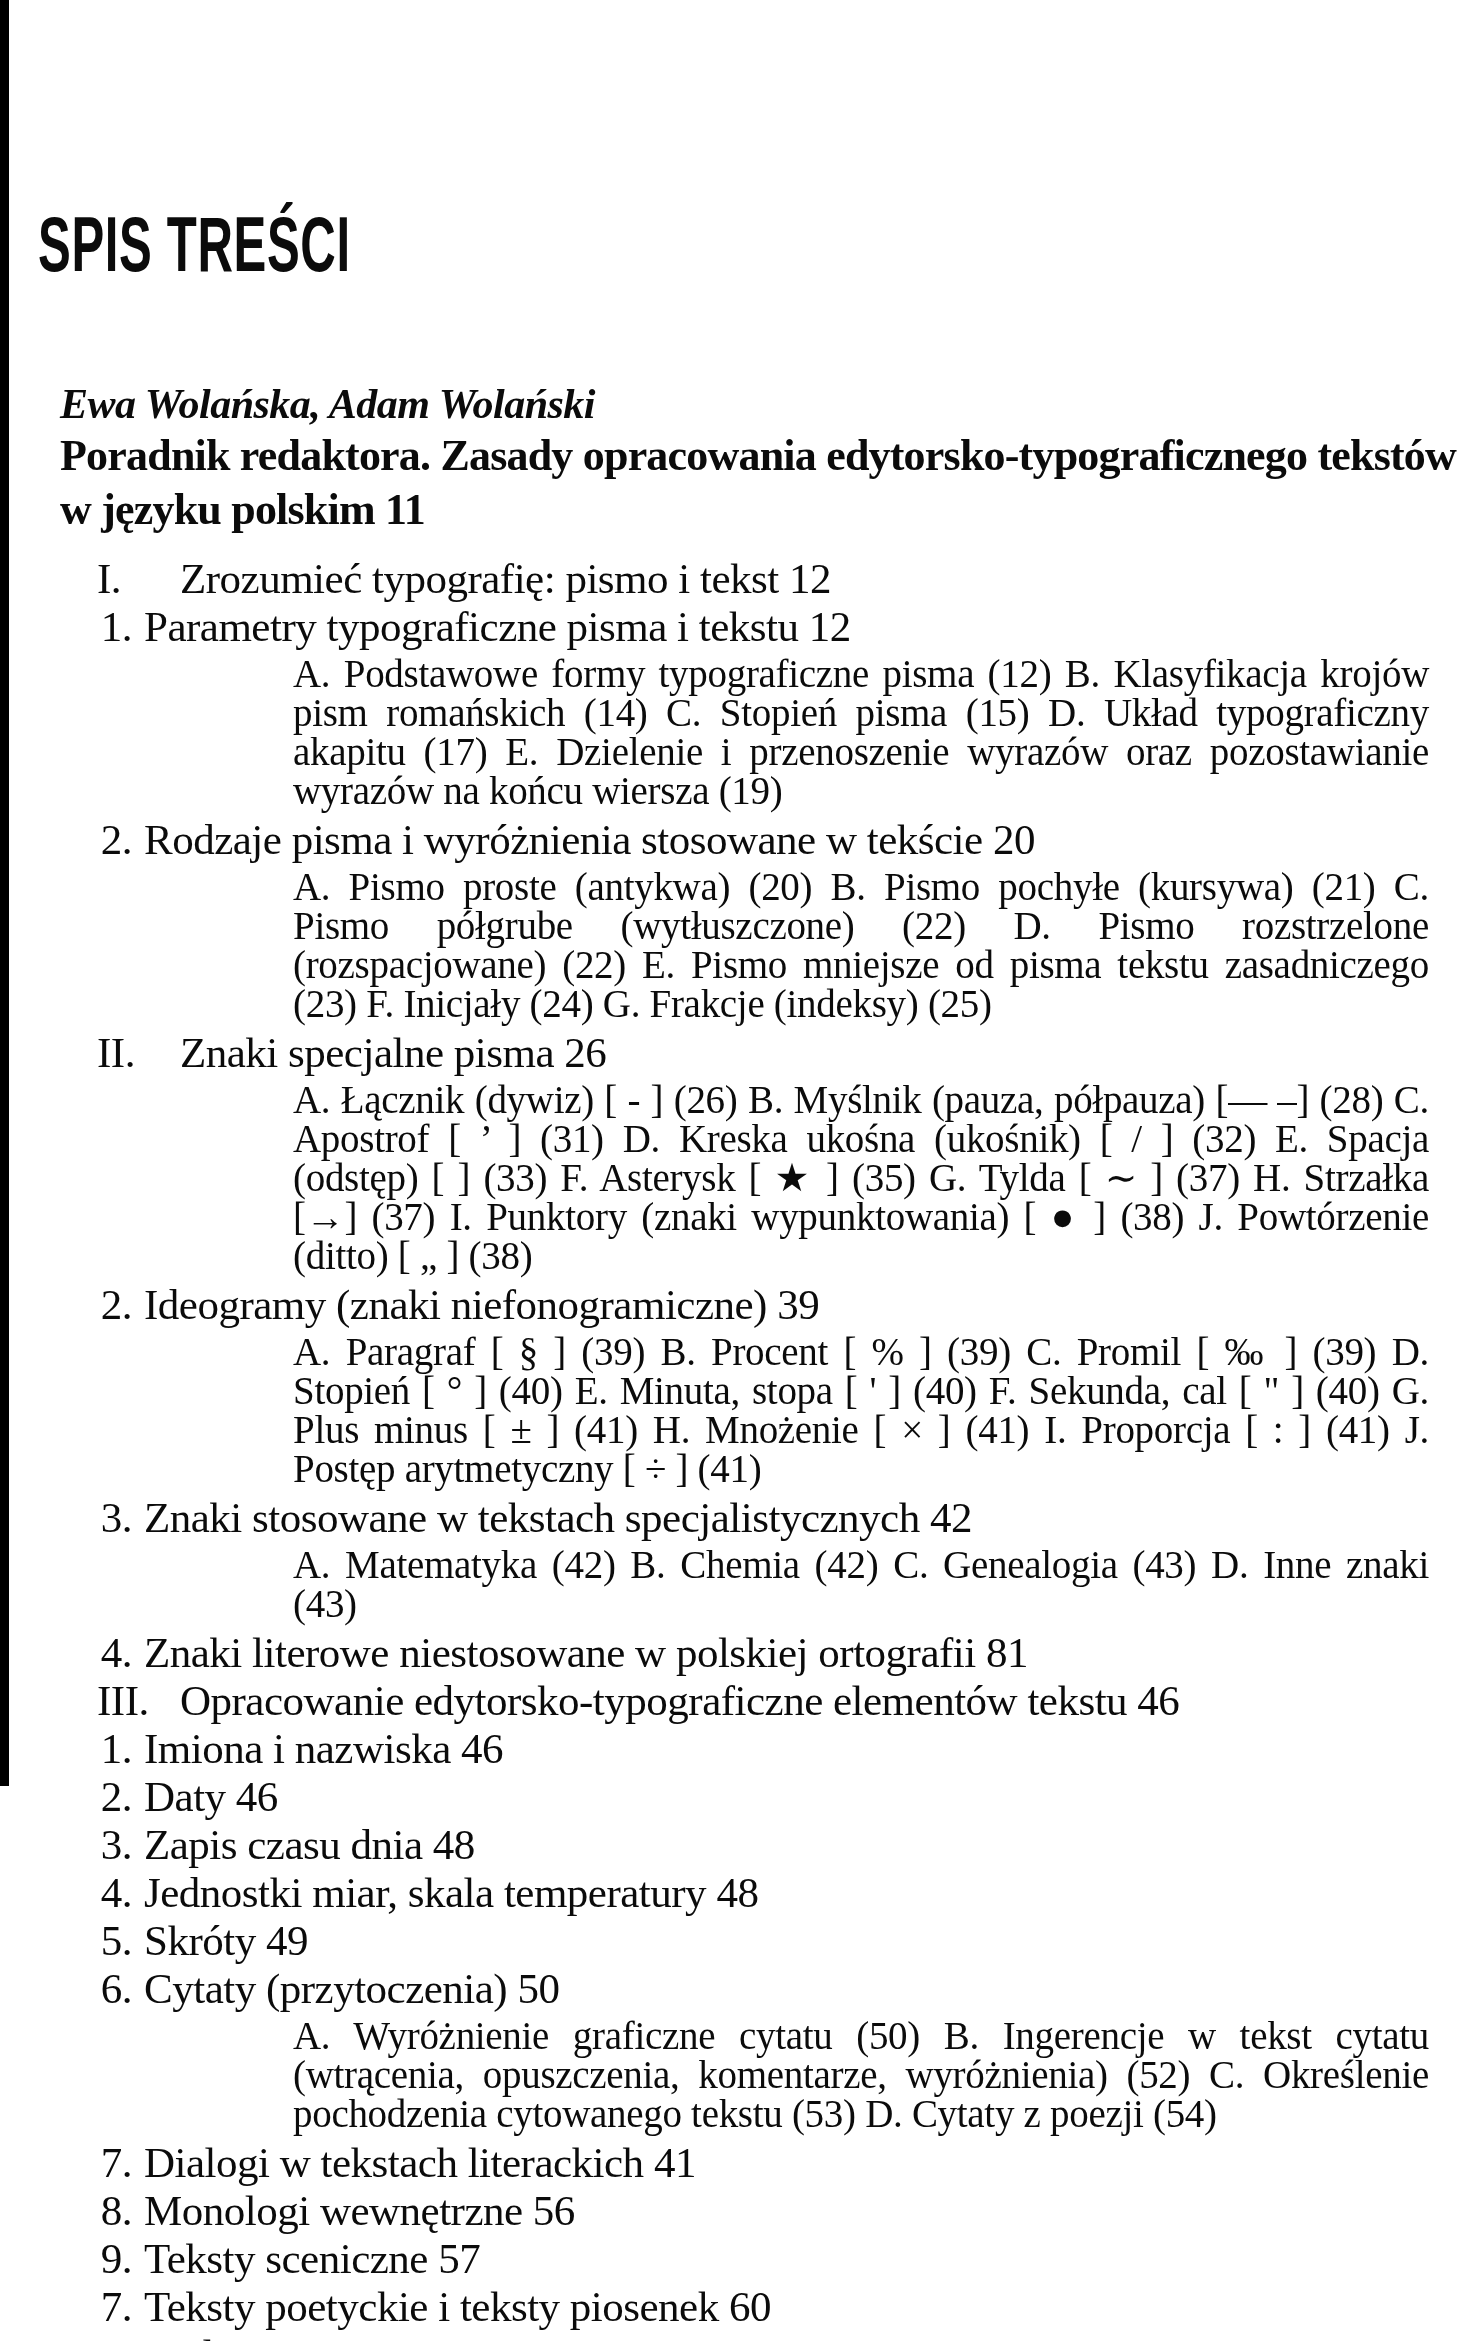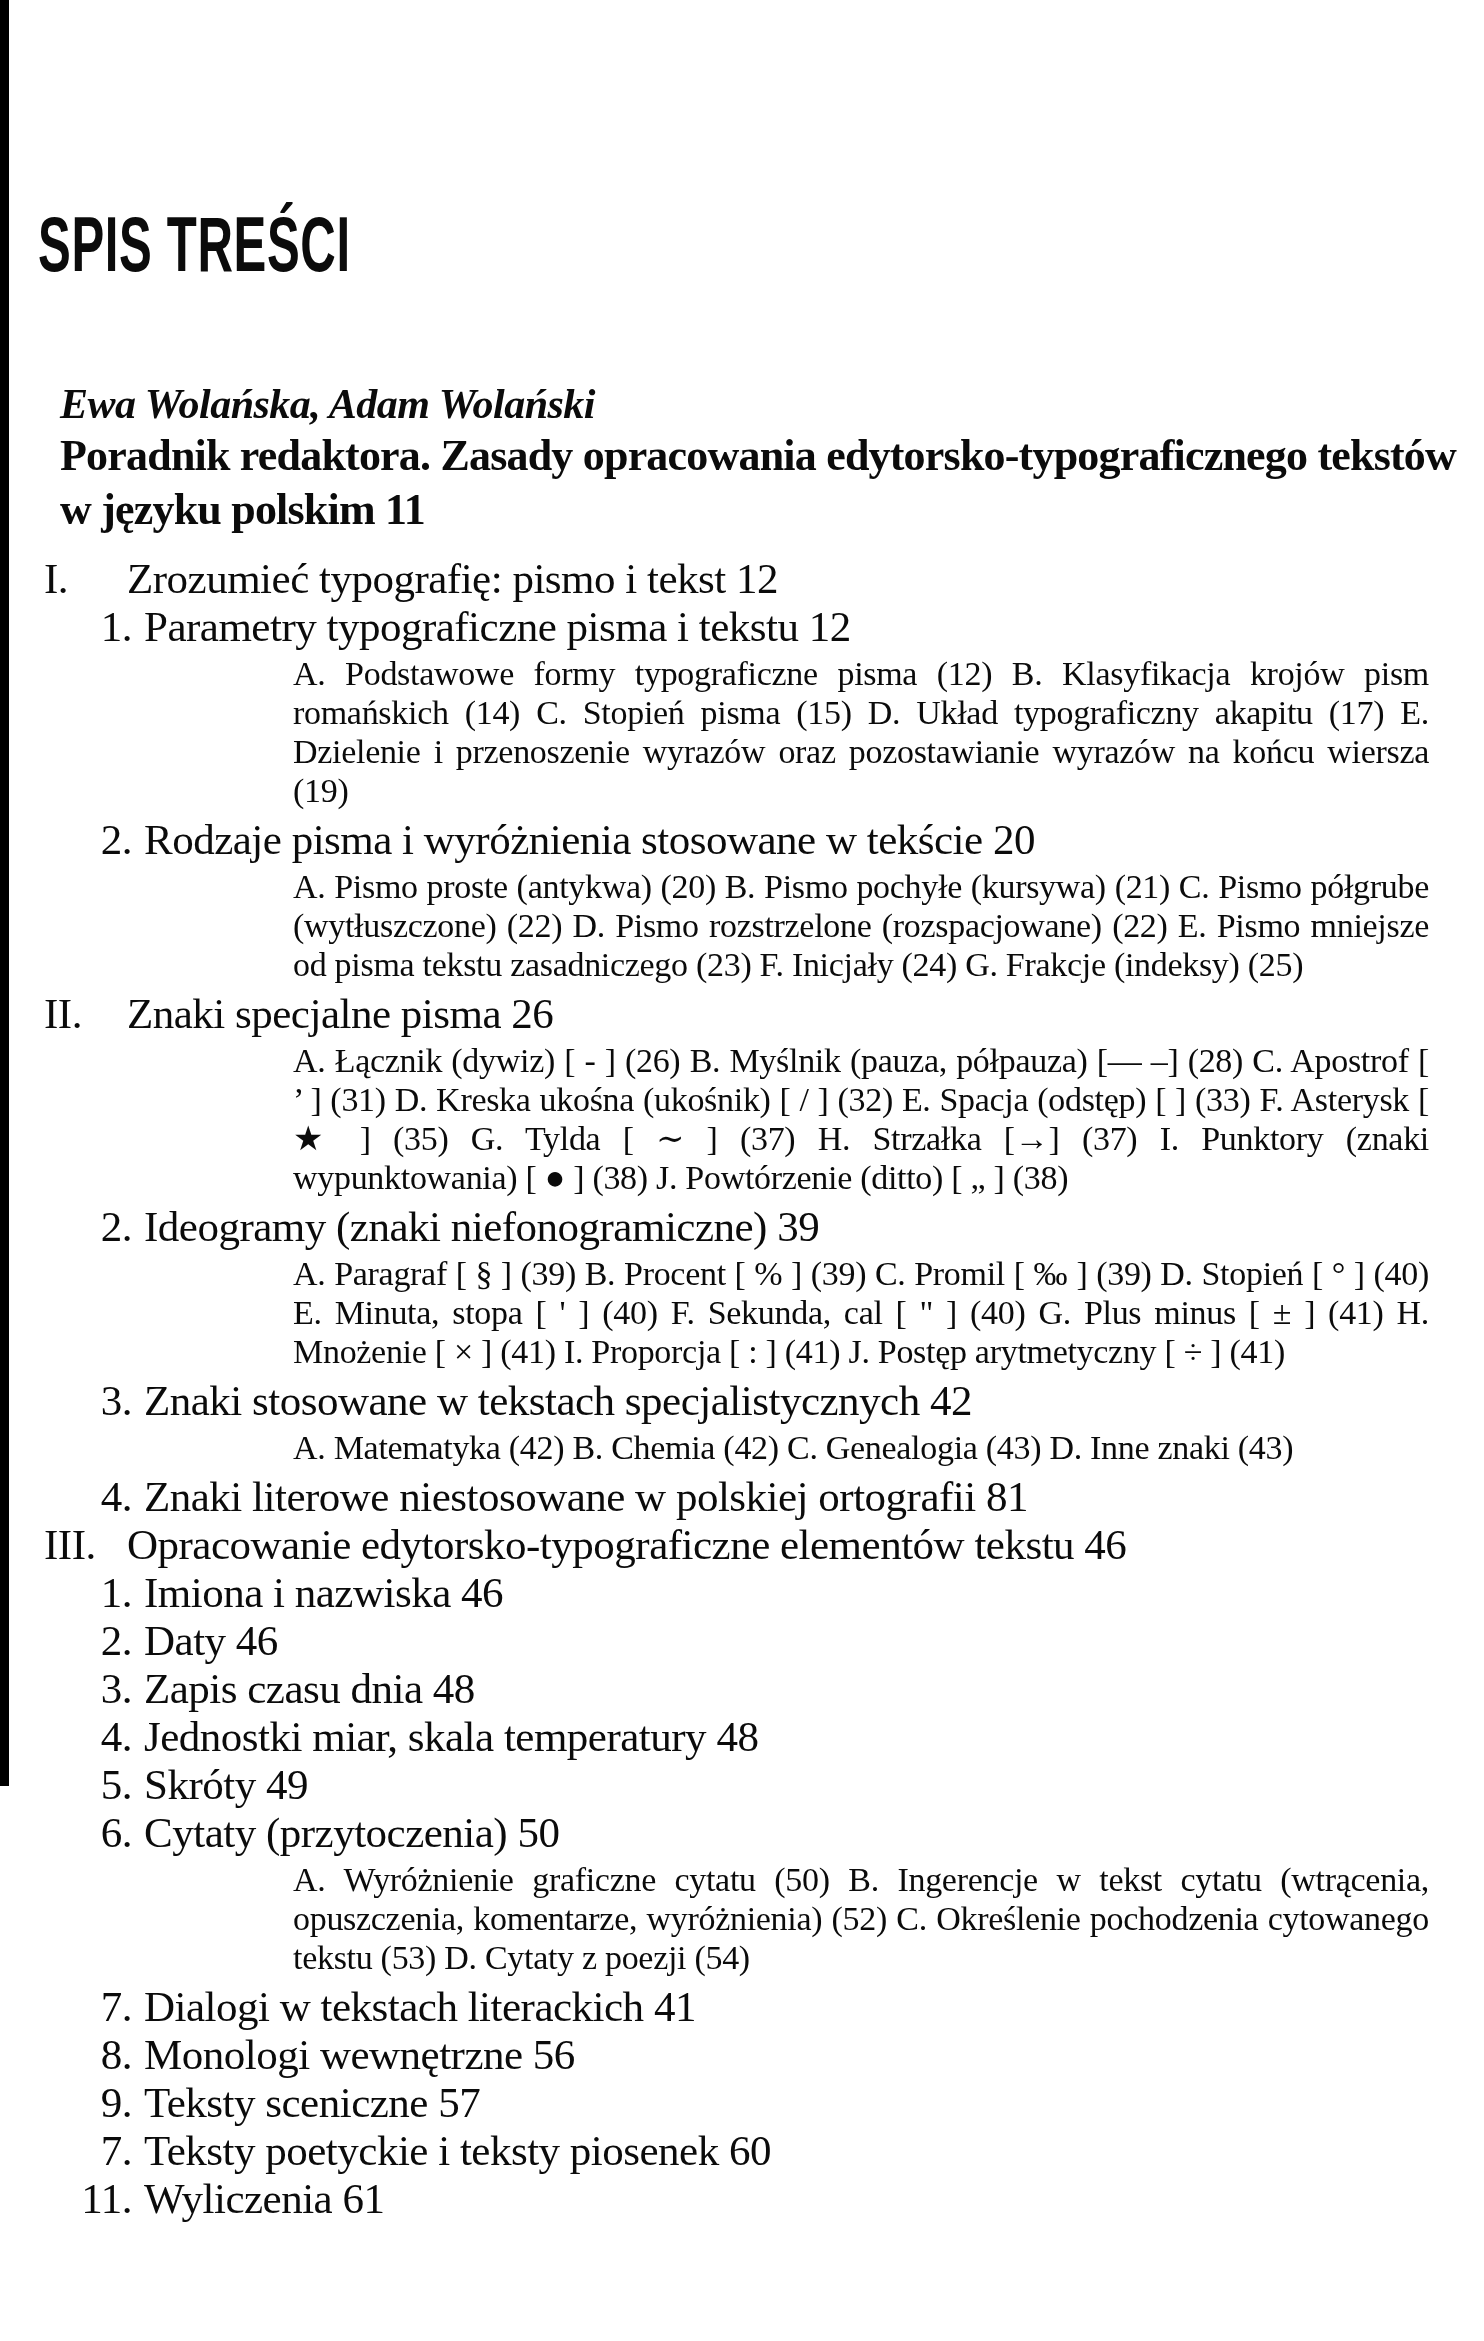--- a/index.html
+++ b/index.html
@@ -54,38 +54,38 @@
   .toc {
     margin-top: 18px;
   }
   .entry {
     font-size: 43px;
     line-height: 48px;
     letter-spacing: -0.5px;
     white-space: nowrap;
   }
   .level1 {
-    padding-left: 44px;
+    padding-left: 97px;
   }
   .level1 .num {
     display: inline-block;
     width: 83px;
     text-align: left;
   }
   .level2 {
     padding-left: 64px;
   }
   .level2 .num {
     display: inline-block;
     width: 68px;
     text-align: right;
     margin-right: 12px;
   }
   .detail {
-    font-size: 34px;
+    font-size: 39px;
     line-height: 39px;
     letter-spacing: -0.3px;
     text-align: justify;
     margin: 3px 0 6px 293px;
     width: 1136px;
     font-family: "Liberation Serif", "DejaVu Serif", "DejaVu Sans", serif;
   }
   .detail::after {  }
 </style>
 </head>

